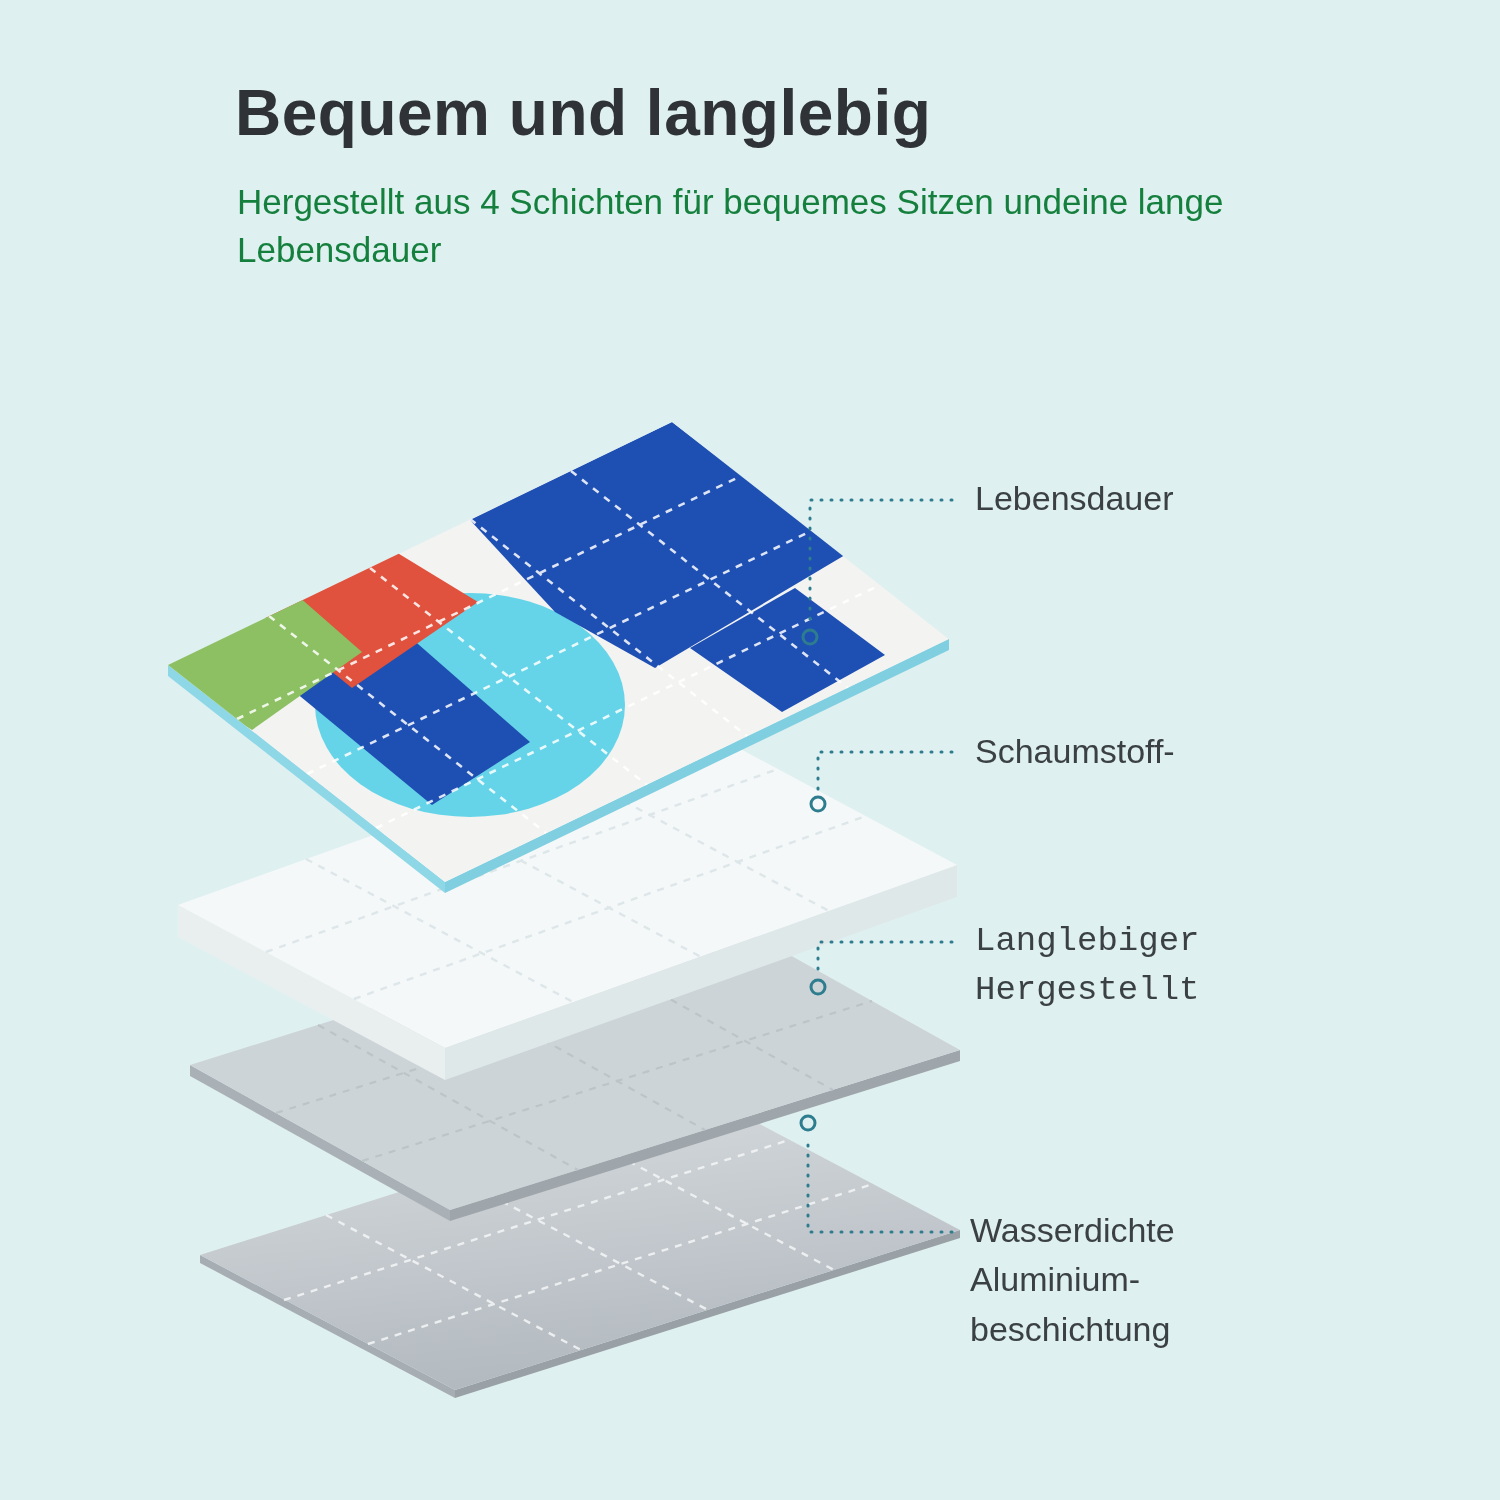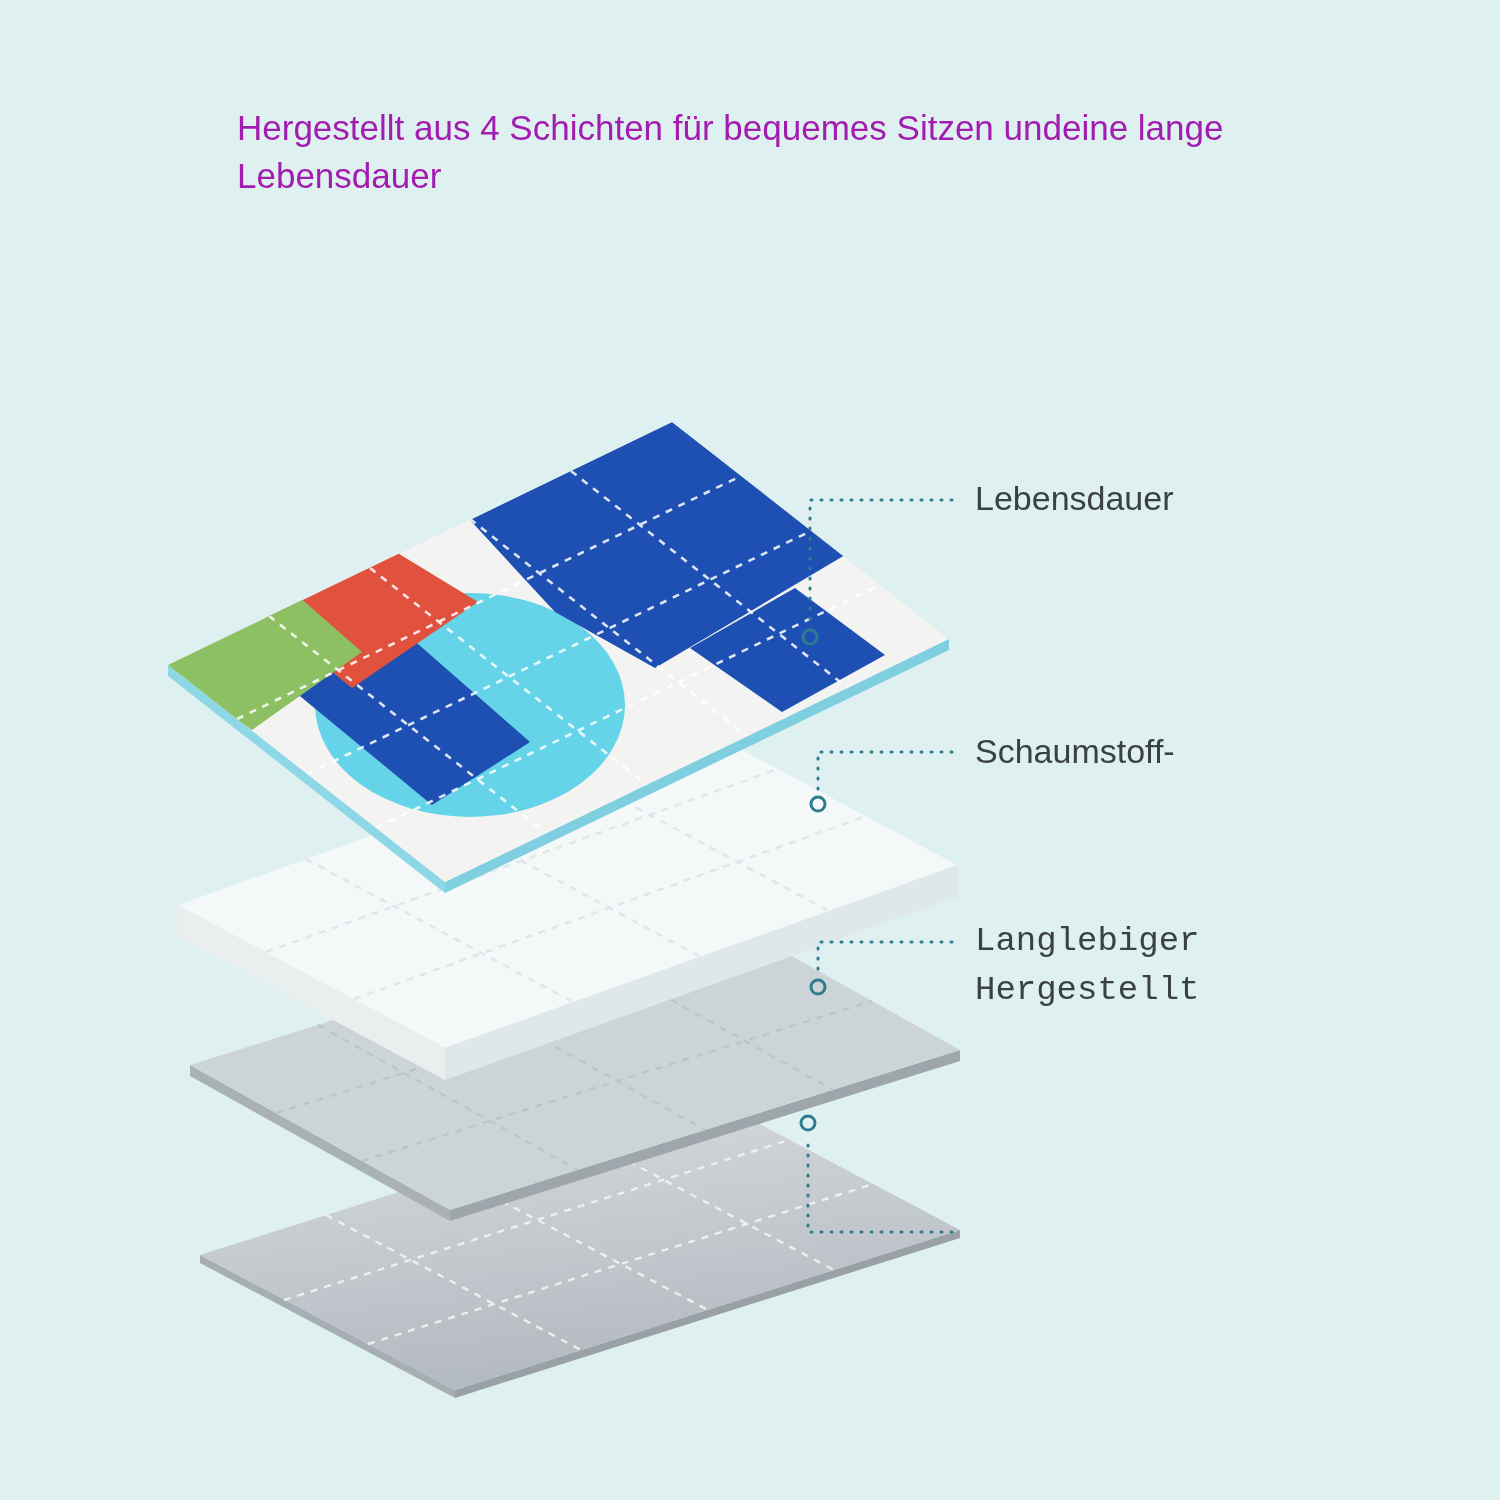--- a/index.html
+++ b/index.html
@@ -15,39 +15,40 @@
     margin:0;
     font-size:64px;
     font-weight:700;
     letter-spacing:0.5px;
     color:#2f3337;
   }
   .subtitle{
     margin:28px 2px 0 2px;
     font-size:35px;
     line-height:1.38;
-    color:#a21caf;
+    color:#15803d;
     font-weight:400;
   }
   .diagram-svg{position:absolute;left:0;top:0;}
   .layer-label{
     position:absolute;
     font-size:34px;
     line-height:1.45;
     color:#3a4044;
     font-weight:400;
   }
   .layer-label span{display:block;}
 </style>
 </head>
 <body>
 
 <div class="canvas">
 
   <div class="hdr">
+    <h1 class="title">Bequem und langlebig</h1>
     <p class="subtitle"><span>Hergestellt aus 4 Schichten für bequemes Sitzen und</span><span>eine lange Lebensdauer</span></p>
   </div>
 
   <svg class="diagram-svg" width="1500" height="1500" viewBox="0 0 1500 1500">
     <defs>
       <clipPath id="clipTop">
         <path d="M168,665 L672,422 L949,639 L445,882 Z"></path>
       </clipPath>
       <linearGradient id="silverGrad" x1="0" y1="0" x2="0.25" y2="1">
         <stop offset="0" stop-color="#d9dde0"></stop>
@@ -135,14 +136,19 @@
 
   <div class="layer-label" style="left:975px;top:727px;">
     <span>Schaumstoff-</span>
   </div>
 
   <div class="layer-label" style="left:975px;top:917px;font-family:Liberation Mono, monospace;">
     <span>Langlebiger</span>
     <span>Hergestellt</span>
   </div>
 
+  <div class="layer-label" style="left:970px;top:1206px;">
+    <span>Wasserdichte</span>
+    <span>Aluminium-</span>
+    <span>beschichtung</span>
+  </div>
 
 </div>
 
 </body></html>

